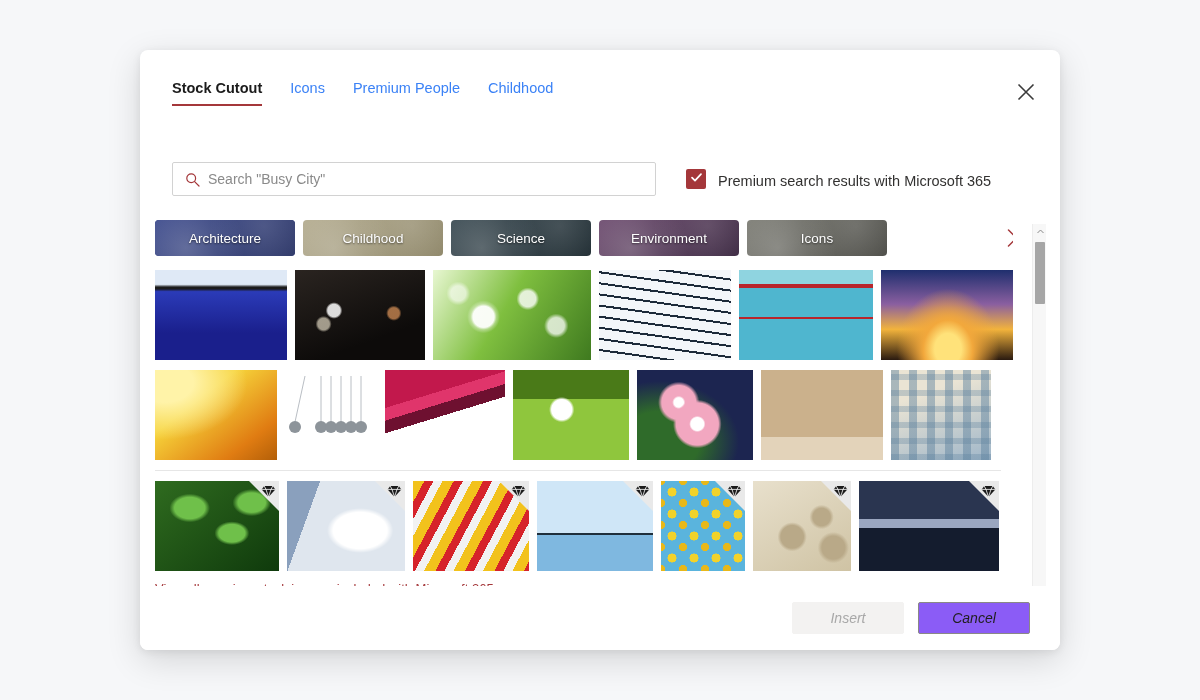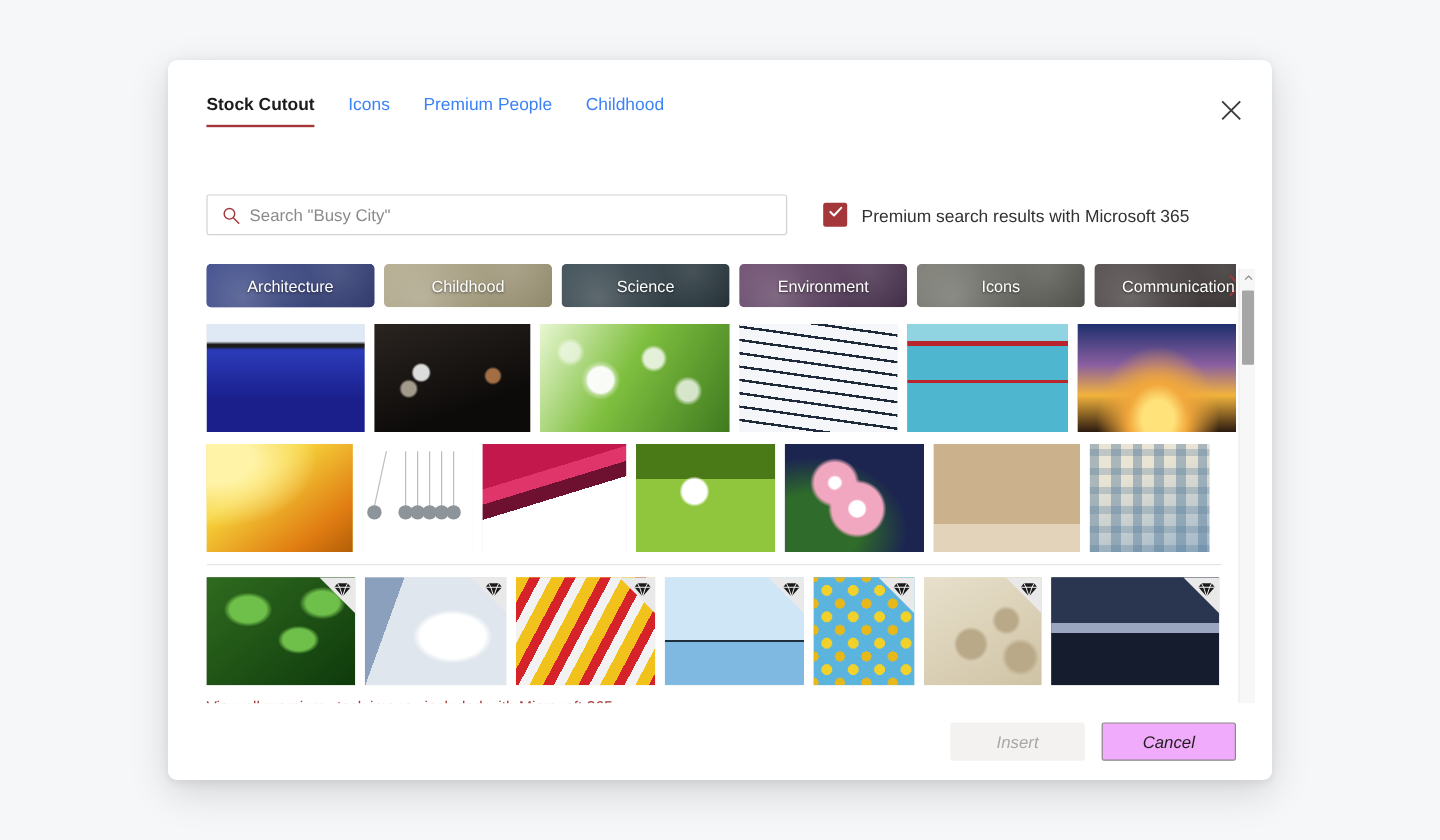--- a/index.html
+++ b/index.html
@@ -111,21 +111,21 @@
   .premium-label {
     margin-left: 12px;
     font-size: 14.5px;
     color: #323130;
     white-space: nowrap;
   }
 
   
   .scrollarea {
     position: absolute;
-    left: 32px; top: 170px;
+    left: 15px; top: 170px;
     width: 858px; height: 422px;
     overflow: hidden;
   }
   .scrollinner { position: relative; width: 846px; }
 
   
   .pillrow {
     position: relative;
     display: flex;
     gap: 8px;
@@ -246,21 +246,21 @@
     cursor: pointer;
     display: flex; align-items: center; justify-content: center; font-style: italic;
   }
   .btn.insert {
     background: #f3f2f1;
     border: 1px solid #f3f2f1;
     color: #a8a8a8;
     cursor: default;
   }
   .btn.cancel {
-    background: #f0abfc;
+    background: #8b5cf6;
     border: 1px solid #8a8886;
     color: #201f1e;
   }
 </style>
 </head>
 <body>
 
 <div id="stage">
 
   <div class="dialog">
@@ -327,24 +327,20 @@
               <div class="pillbg" style="background: radial-gradient(circle at 22% 78%, rgba(255, 255, 255, 0.22), transparent 52%), radial-gradient(circle at 78% 18%, rgba(255, 255, 255, 0.14), transparent 48%), linear-gradient(135deg, rgb(58, 74, 82), rgb(29, 42, 48));"></div>
               <span class="pilltext">Science</span>
             </div>
             <div class="pill">
               <div class="pillbg" style="background: radial-gradient(circle at 22% 78%, rgba(255, 255, 255, 0.22), transparent 52%), radial-gradient(circle at 78% 18%, rgba(255, 255, 255, 0.14), transparent 48%), linear-gradient(135deg, rgb(108, 74, 110), rgb(58, 39, 64));"></div>
               <span class="pilltext">Environment</span>
             </div>
             <div class="pill">
               <div class="pillbg" style="background: radial-gradient(circle at 22% 78%, rgba(255, 255, 255, 0.22), transparent 52%), radial-gradient(circle at 78% 18%, rgba(255, 255, 255, 0.14), transparent 48%), linear-gradient(135deg, rgb(123, 123, 115), rgb(74, 74, 69));"></div>
               <span class="pilltext">Icons</span>
-            </div>
-            <div class="pill">
-              <div class="pillbg" style="background: radial-gradient(circle at 22% 78%, rgba(255, 255, 255, 0.22), transparent 52%), radial-gradient(circle at 78% 18%, rgba(255, 255, 255, 0.14), transparent 48%), linear-gradient(135deg, rgb(81, 74, 74), rgb(42, 36, 36));"></div>
-              <span class="pilltext">Communication</span>
             </div>
             <div class="pill-next">
               <svg width="11" height="18" viewBox="0 0 11 18">
                 <path d="M1.5 1 L9.5 9 L1.5 17" stroke="#a4373a" stroke-width="1.5" fill="none" stroke-linecap="round"></path>
               </svg>
             </div>
           </div>
 
         <div class="grid" id="row1">
             <div class="tile" style="width: 132px;">

